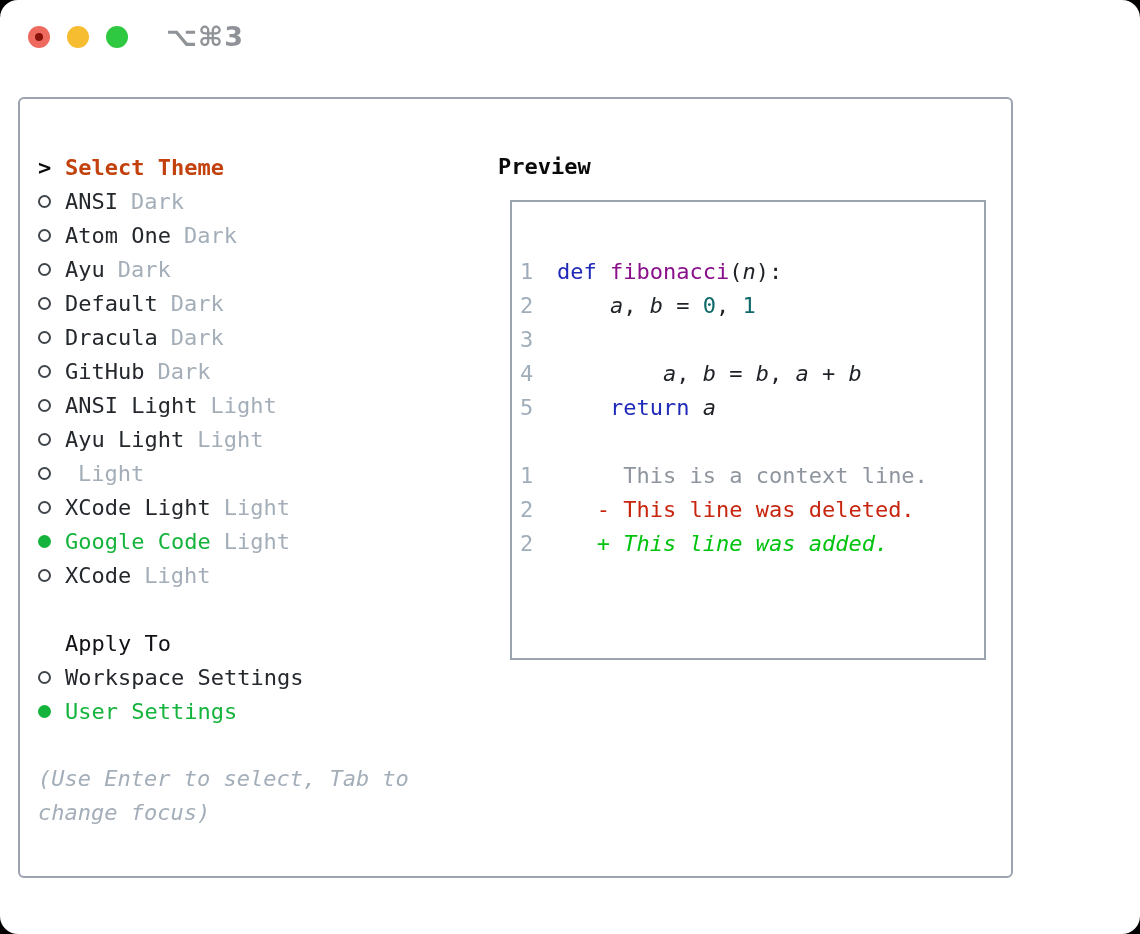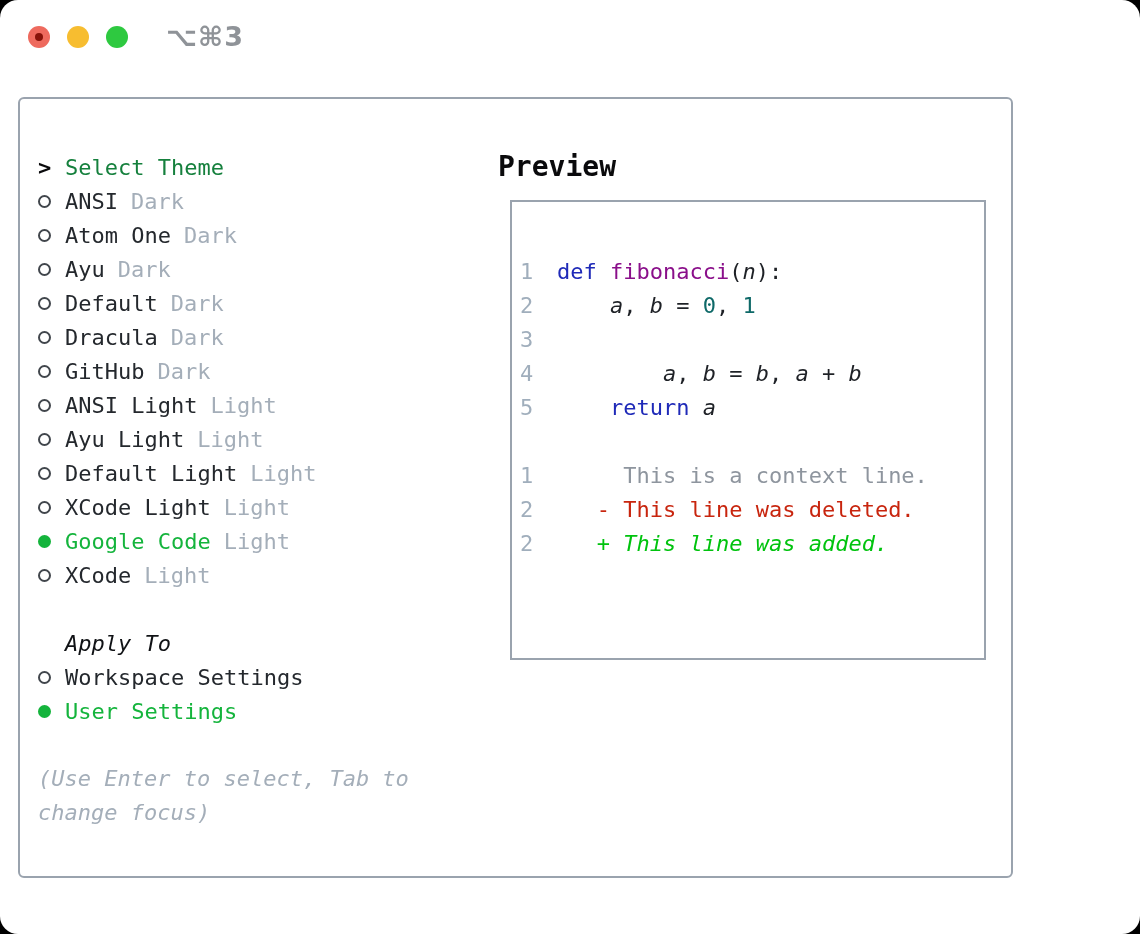--- a/index.html
+++ b/index.html
@@ -24,29 +24,29 @@
   
   .panel{position:absolute;left:18px;top:97px;width:991px;height:777px;
     border:2px solid var(--border);border-radius:6px;background:#fff;}
   
   .leftcol{position:absolute;left:18px;top:51px;font-size:22px;color:#24282d;}
   .row{display:flex;align-items:center;height:34px;white-space:pre;cursor:default;}
   .marker{display:inline-flex;width:27px;align-items:center;flex:none;}
   .radio{width:13px;height:13px;border:2px solid #41464c;border-radius:50%;box-sizing:border-box;}
   .radio.sel{background:var(--green);border-color:var(--green);}
   .cursor-glyph{font-weight:bold;color:#0a0a0c;}
-  .title-row .name{font-weight:normal;color:#15803d;}
+  .title-row .name{font-weight:bold;color:#c2410c;}
   .name{white-space:pre;}
   .variant{color:var(--muted);margin-left:13px;white-space:pre;}
   .row.sel .name{color:var(--green);}
   .apply-title{margin-top:34px;}
-  .apply-title .name{color:#101215;font-style:italic;}
+  .apply-title .name{color:#101215;}
   .help{width:412px;color:var(--muted);margin-top:34px;line-height:34px;white-space:normal;font-style:italic;}
   
-  .preview-title{position:absolute;left:478px;top:51px;font-size:28px;line-height:34px;
+  .preview-title{position:absolute;left:478px;top:51px;font-size:22px;line-height:34px;
     font-weight:bold;color:#0a0a0c;}
   .preview-box{position:absolute;left:490px;top:101px;width:472px;height:403px;
     border:2px solid var(--border);background:#fff;padding-top:53px;box-sizing:content-box;overflow:hidden;}
   .pline{display:flex;height:34px;line-height:34px;font-size:22px;white-space:pre;padding-left:8px;}
   .ln{width:37px;flex:none;color:#a0aebc;}
   .codetext{white-space:pre;}
   .tok-kw{color:var(--kw);}
   .tok-fn{color:var(--fn);}
   .tok-lit{color:var(--lit);}
   .tok-pl{color:var(--pl);}
@@ -75,21 +75,21 @@
 
       <div id="theme-list">
           <div class="row"><span class="marker"><span class="radio"></span></span><span class="name">ANSI</span><span class="variant">Dark</span></div>
           <div class="row"><span class="marker"><span class="radio"></span></span><span class="name">Atom One</span><span class="variant">Dark</span></div>
           <div class="row"><span class="marker"><span class="radio"></span></span><span class="name">Ayu</span><span class="variant">Dark</span></div>
           <div class="row"><span class="marker"><span class="radio"></span></span><span class="name">Default</span><span class="variant">Dark</span></div>
           <div class="row"><span class="marker"><span class="radio"></span></span><span class="name">Dracula</span><span class="variant">Dark</span></div>
           <div class="row"><span class="marker"><span class="radio"></span></span><span class="name">GitHub</span><span class="variant">Dark</span></div>
           <div class="row"><span class="marker"><span class="radio"></span></span><span class="name">ANSI Light</span><span class="variant">Light</span></div>
           <div class="row"><span class="marker"><span class="radio"></span></span><span class="name">Ayu Light</span><span class="variant">Light</span></div>
-          <div class="row"><span class="marker"><span class="radio"></span></span><span class="name">Default Light</span><span class="variant">Light</span></div>
+          <div class="row"><span class="marker"><span class="radio"></span></span><span class="variant">Light</span></div>
           <div class="row"><span class="marker"><span class="radio"></span></span><span class="name">XCode Light</span><span class="variant">Light</span></div>
           <div class="row sel"><span class="marker"><span class="radio sel"></span></span><span class="name">Google Code</span><span class="variant">Light</span></div>
           <div class="row"><span class="marker"><span class="radio"></span></span><span class="name">XCode</span><span class="variant">Light</span></div>
         </div>
 
       <div class="row apply-title">
         <span class="marker"></span>
         <span class="name">Apply To</span>
       </div>
 

